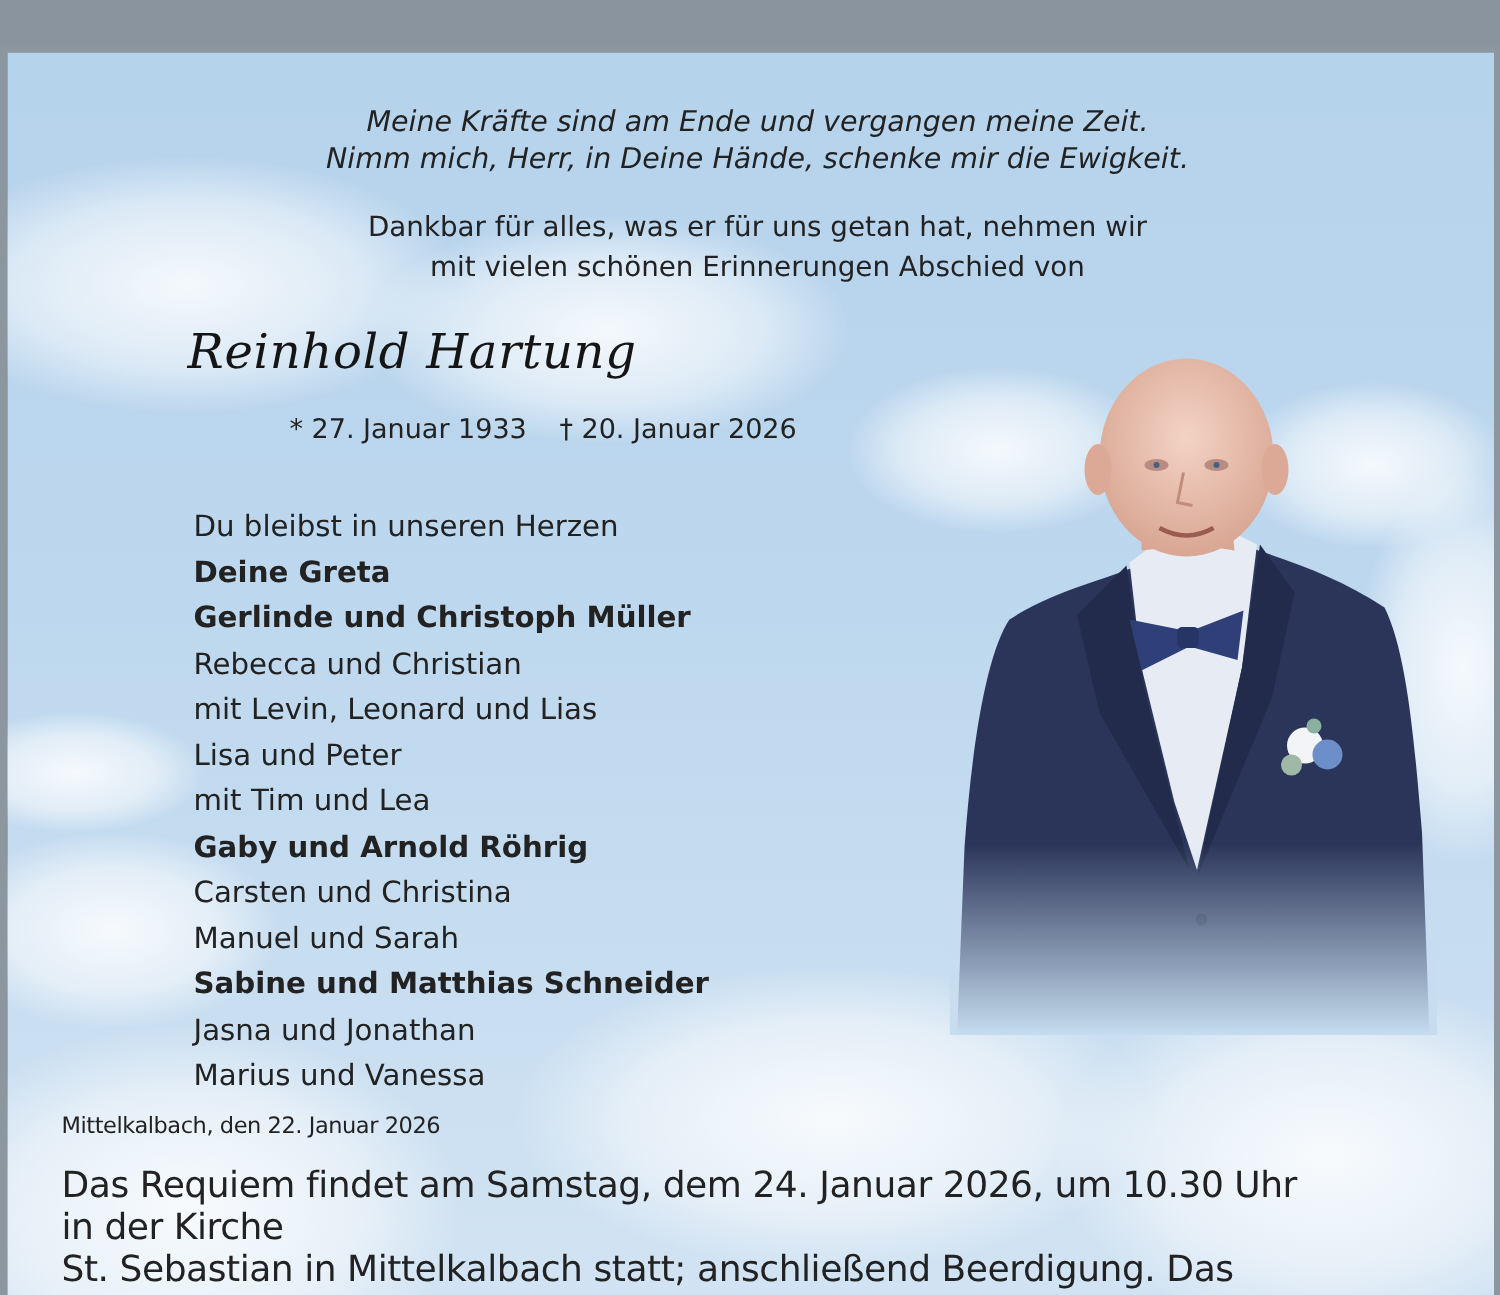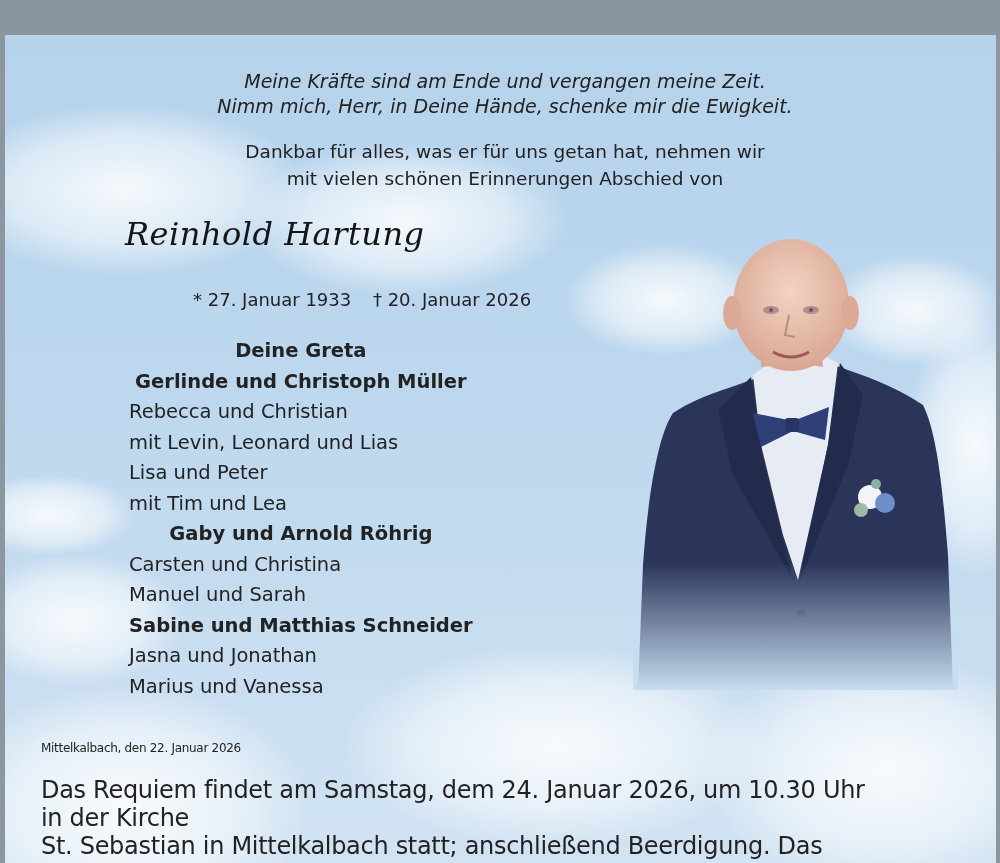--- a/index.html
+++ b/index.html
@@ -9,26 +9,26 @@
     box-sizing: border-box; border: 5px solid #8c969f; border-bottom-width: 4px; border-right-width: 4px;
     background: linear-gradient(180deg, #b6d3ec 0%, #bcd7ee 40%, #c7ddf0 70%, #d3e4f3 100%);
     overflow: hidden;
     margin-top: 30px;
   }
   .cloud { position: absolute; border-radius: 50%; background: radial-gradient(ellipse at center, rgba(255,255,255,0.85) 0%, rgba(255,255,255,0.5) 45%, rgba(255,255,255,0) 72%); }
   .text { position: absolute; color: #1e1e1e; font-family: "DejaVu Sans", sans-serif; }
   .verse { left: 0; width: 1000px; top: 34px; text-align: center; font-style: italic; font-size: 19px; line-height: 25px; color: #222; }
   .intro { left: 0; width: 1000px; top: 103px; text-align: center; font-size: 18.5px; line-height: 27px; color: #222; }
   .name { left: 120px; top: 180px; font-family: "DejaVu Serif", serif; font-size: 32px; letter-spacing: 0.5px; color: #151515; font-style: italic; }
-  .dates { left: 188px; top: 254px; font-size: 18px; color: #222; }
+  .dates { left: 188px; top: 241px; font-size: 18px; color: #222; }
   .dates span { margin-right: 16px; }
   .family { left: 124px; top: 301px; font-size: 19.5px; line-height: 30.5px; color: #222; }
   .family div { white-space: nowrap; }
-  .family .b { font-weight: bold; text-align: center; }
-  .place { left: 36px; top: 706px; font-size: 12px; color: #222; letter-spacing: -0.3px; }
+  .family .b { font-weight: bold; }
+  .place { left: 36px; top: 706px; font-size: 15px; color: #222; letter-spacing: -0.3px; }
   .requiem { left: 36px; top: 741px; width: 850px; font-size: 24px; line-height: 28px; color: #222; letter-spacing: -0.3px; }
   .photo { position: absolute; left: 628px; top: 200px; width: 325px; height: 455px; }
   .photo svg { width: 100%; height: 100%; display: block; }
 </style>
 </head>
 <body>
 
 <div class="frame">
 
   <div class="cloud" style="left:-60px;top:70px;width:360px;height:170px;"></div>
@@ -53,20 +53,21 @@
   </div>
 
   <div class="text name">Reinhold Hartung</div>
 
   <div class="text dates">
     <span>* 27. Januar 1933</span>
     <span>† 20. Januar 2026</span>
   </div>
 
   <div class="text family">
+    <div>Du bleibst in unseren Herzen</div>
     <div class="b">Deine Greta</div>
     <div class="b">Gerlinde und Christoph Müller</div>
     <div>Rebecca und Christian</div>
     <div>mit Levin, Leonard und Lias</div>
     <div>Lisa und Peter</div>
     <div>mit Tim und Lea</div>
     <div class="b">Gaby und Arnold Röhrig</div>
     <div>Carsten und Christina</div>
     <div>Manuel und Sarah</div>
     <div class="b">Sabine und Matthias Schneider</div>

